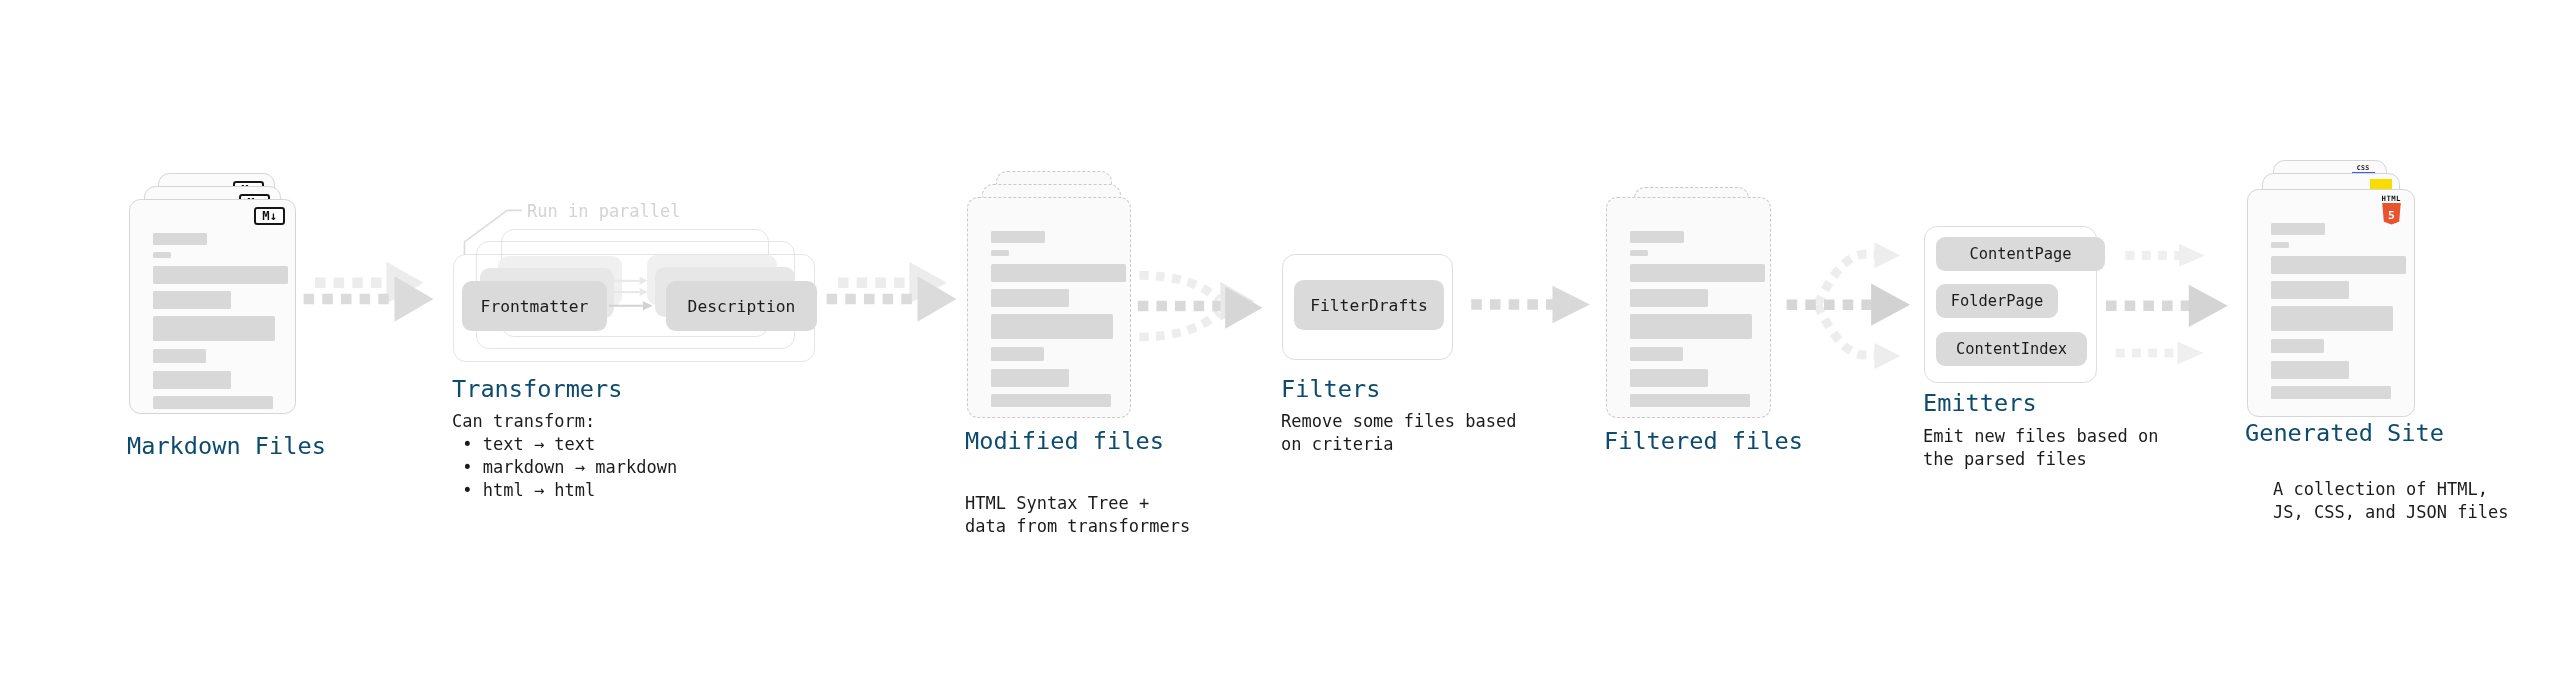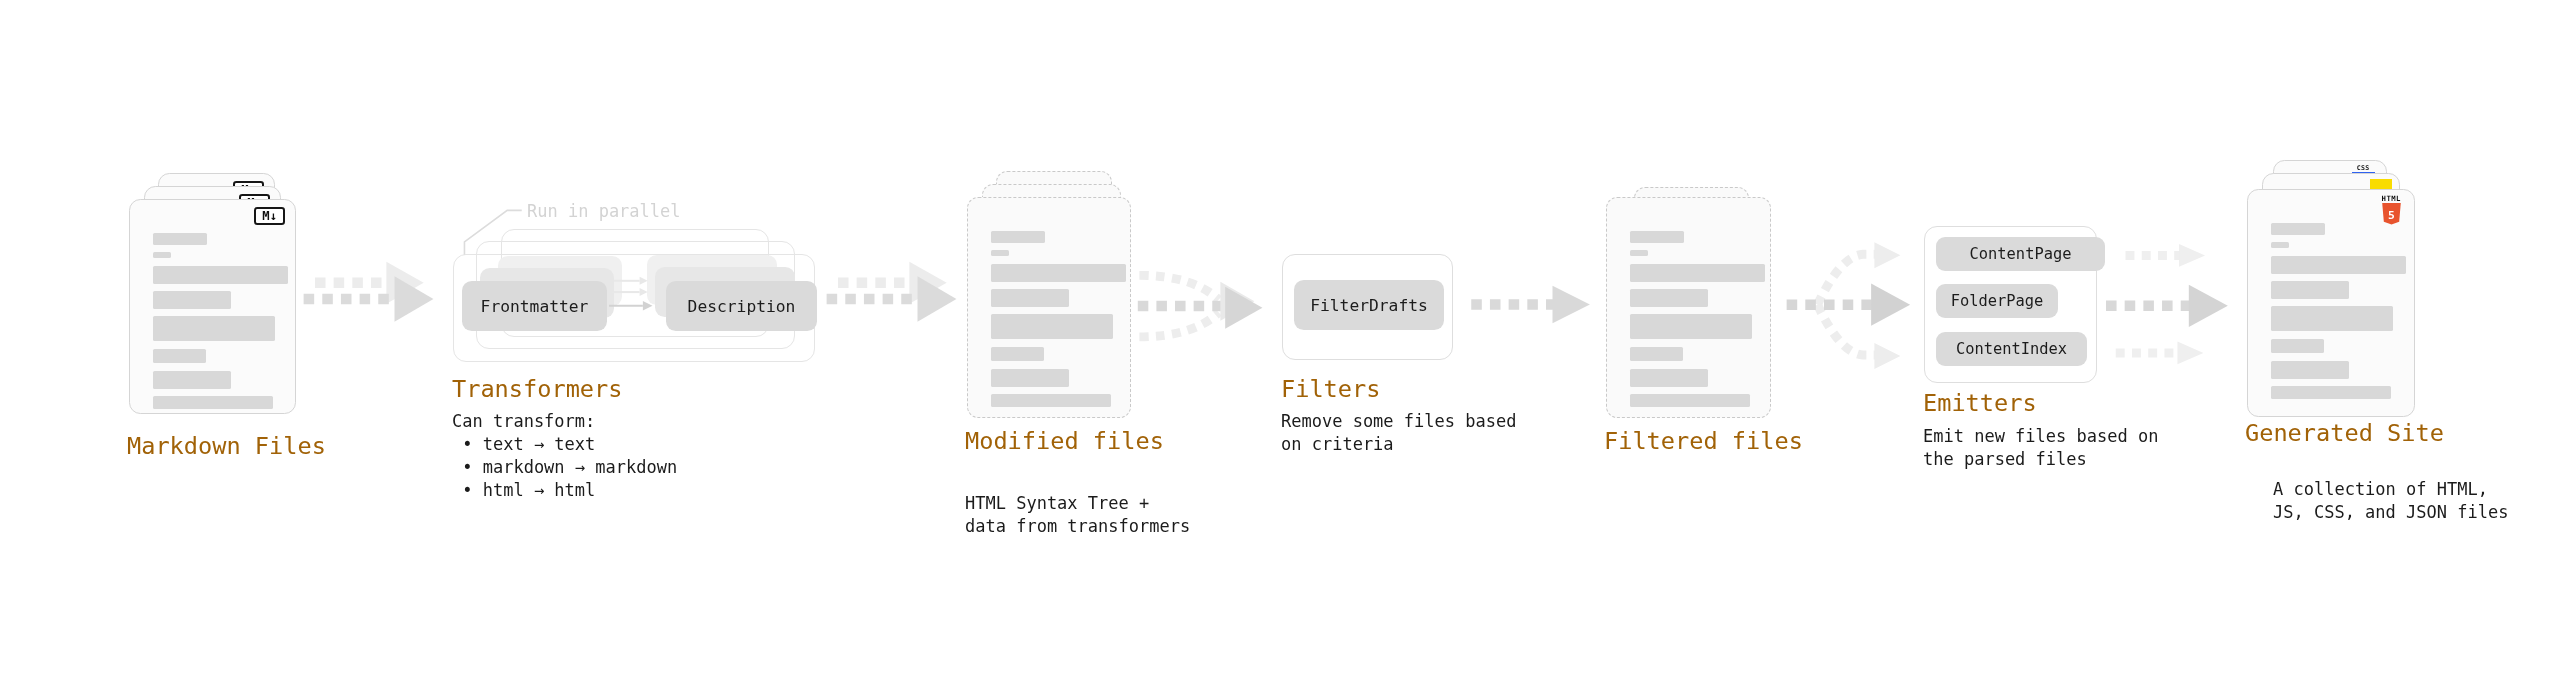--- a/index.html
+++ b/index.html
@@ -33,21 +33,21 @@
   
   .chip{
     position:absolute;background:#dadada;border-radius:9.8px;
     display:flex;align-items:center;justify-content:center;
     font-size:16.3px;color:#1c1c1c;box-sizing:border-box;
   }
   .chip.g1{background:#e7e7e7;}
   .chip.g2{background:#f0f0f0;}
   .chip.emit{font-size:15.4px;border-radius:9px;}
   
-  .title{position:absolute;font-size:23.6px;color:#a16207;white-space:pre;}
+  .title{position:absolute;font-size:23.6px;color:#0c4a6e;white-space:pre;}
   .desc{position:absolute;font-size:17px;line-height:23px;color:#1b1b1b;white-space:pre;}
   .annotation{position:absolute;font-size:17px;color:#d3d3d3;white-space:pre;}
   .arr{position:absolute;}
 </style>
 </head>
 <body>
 
 <div id="canvas">
 
   <div class="doc" style="left:158px;top:173px;width:117px;height:57px;">

